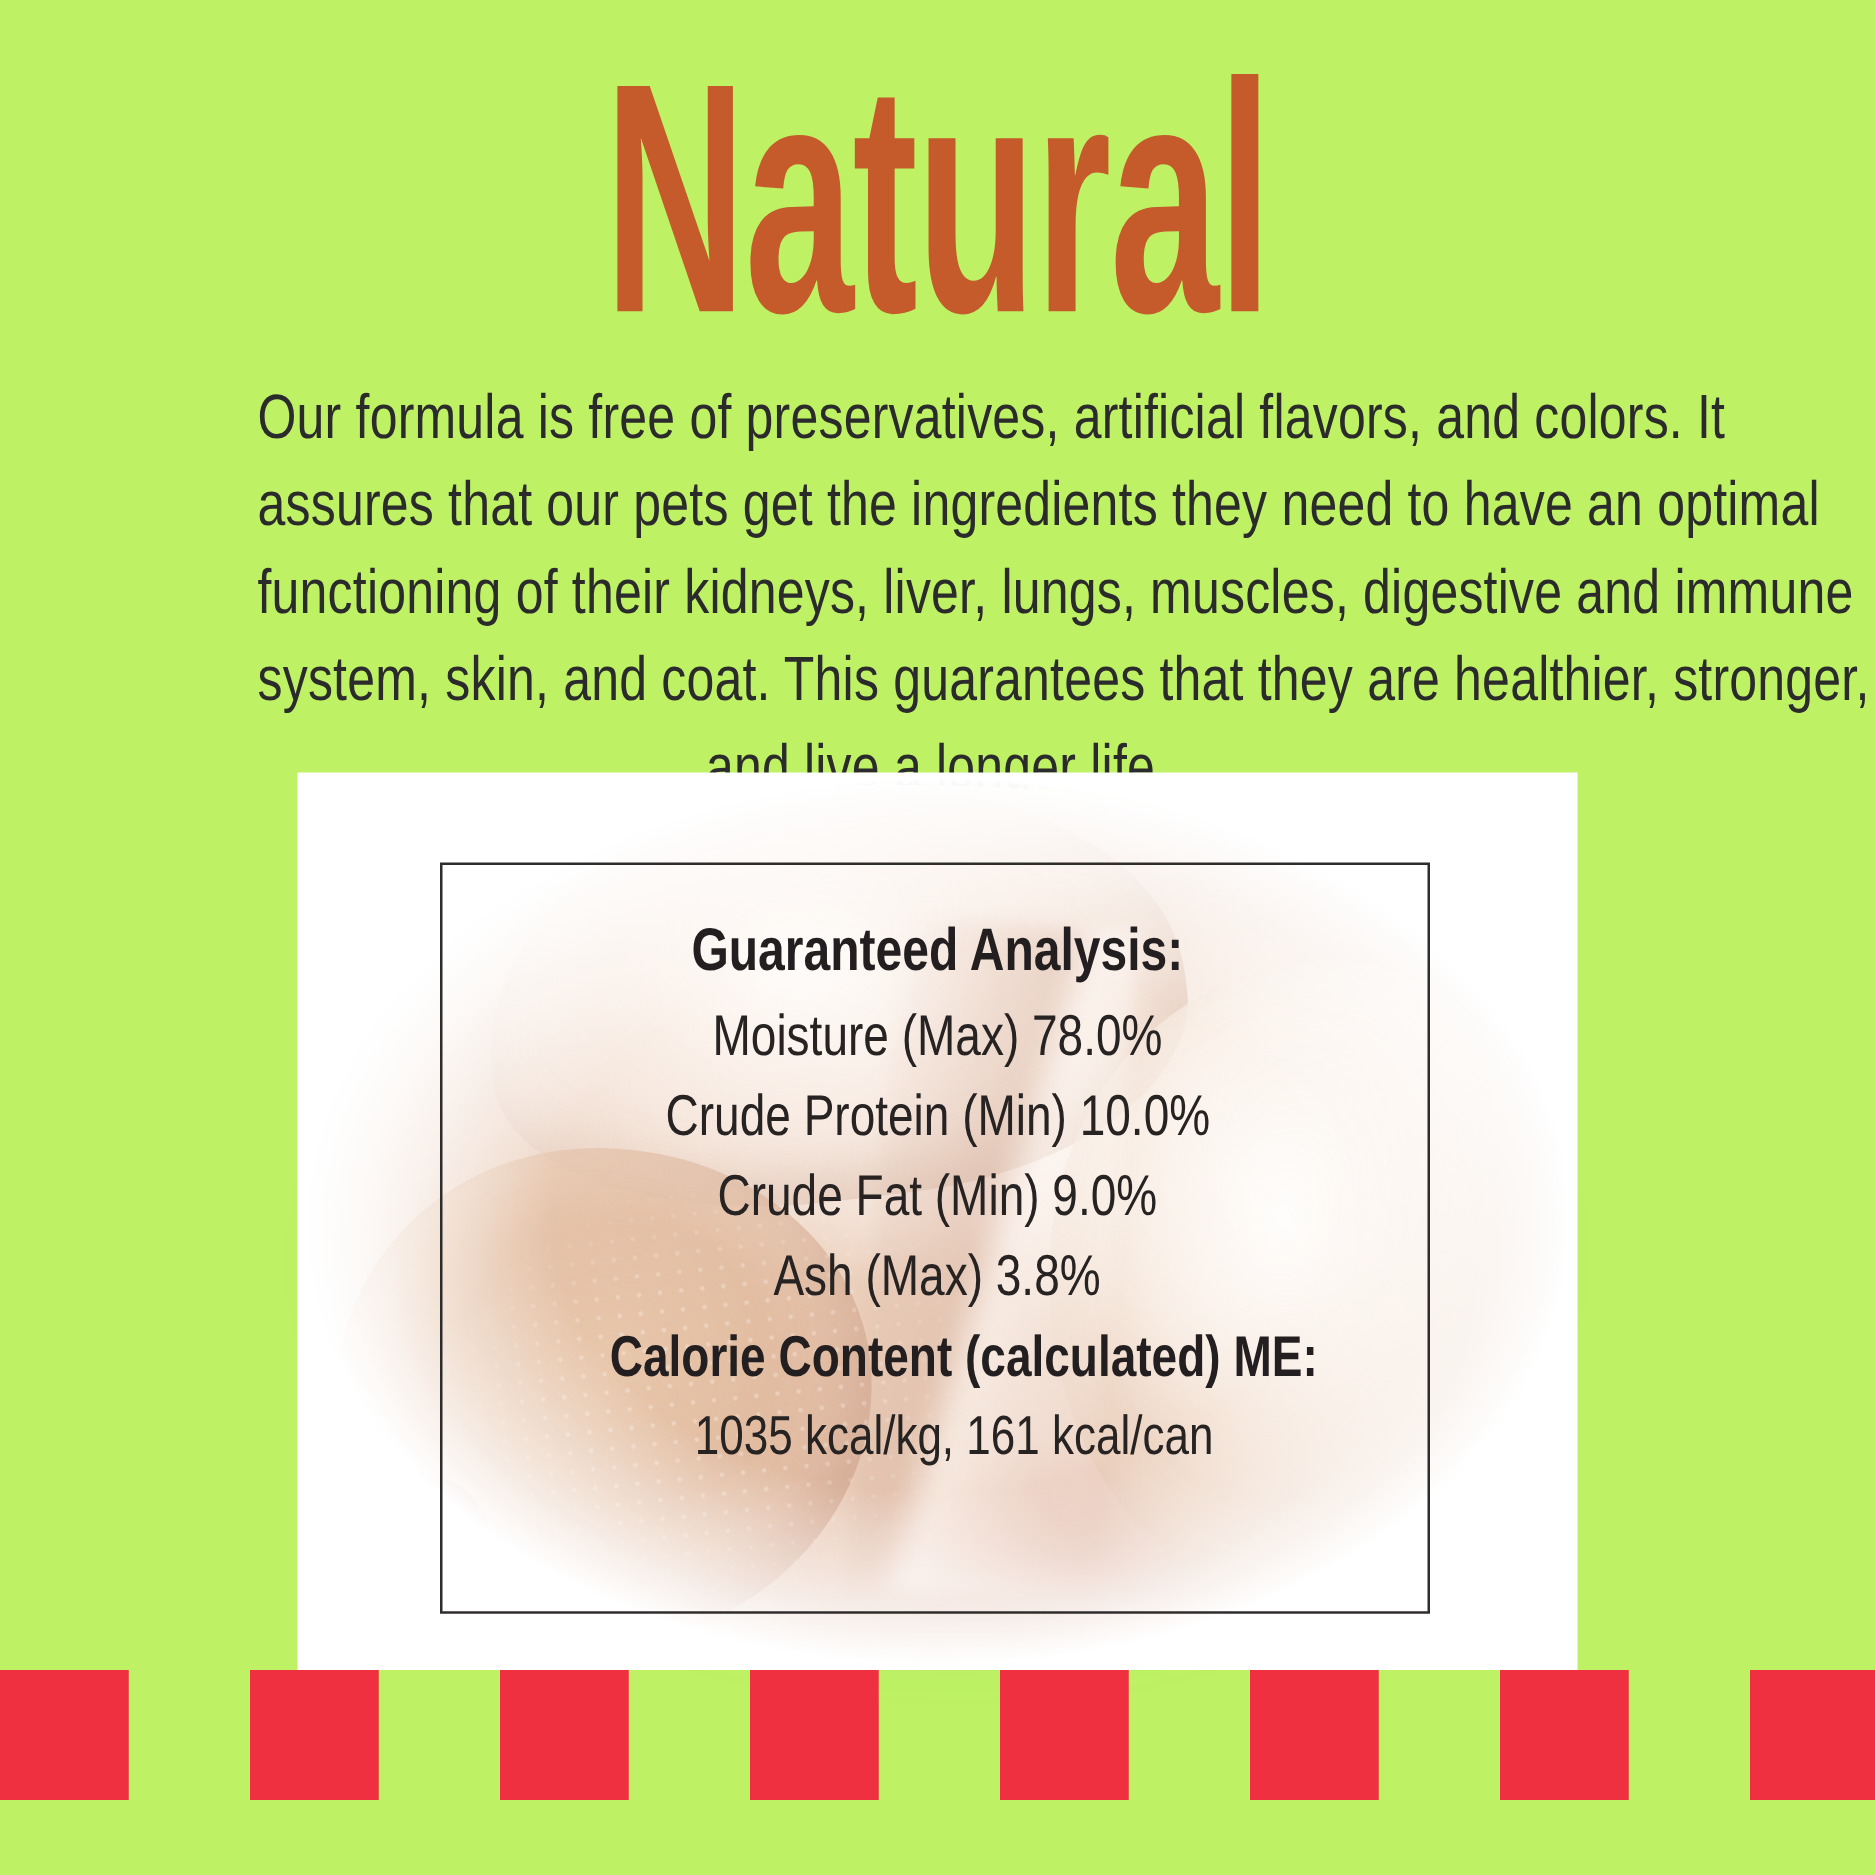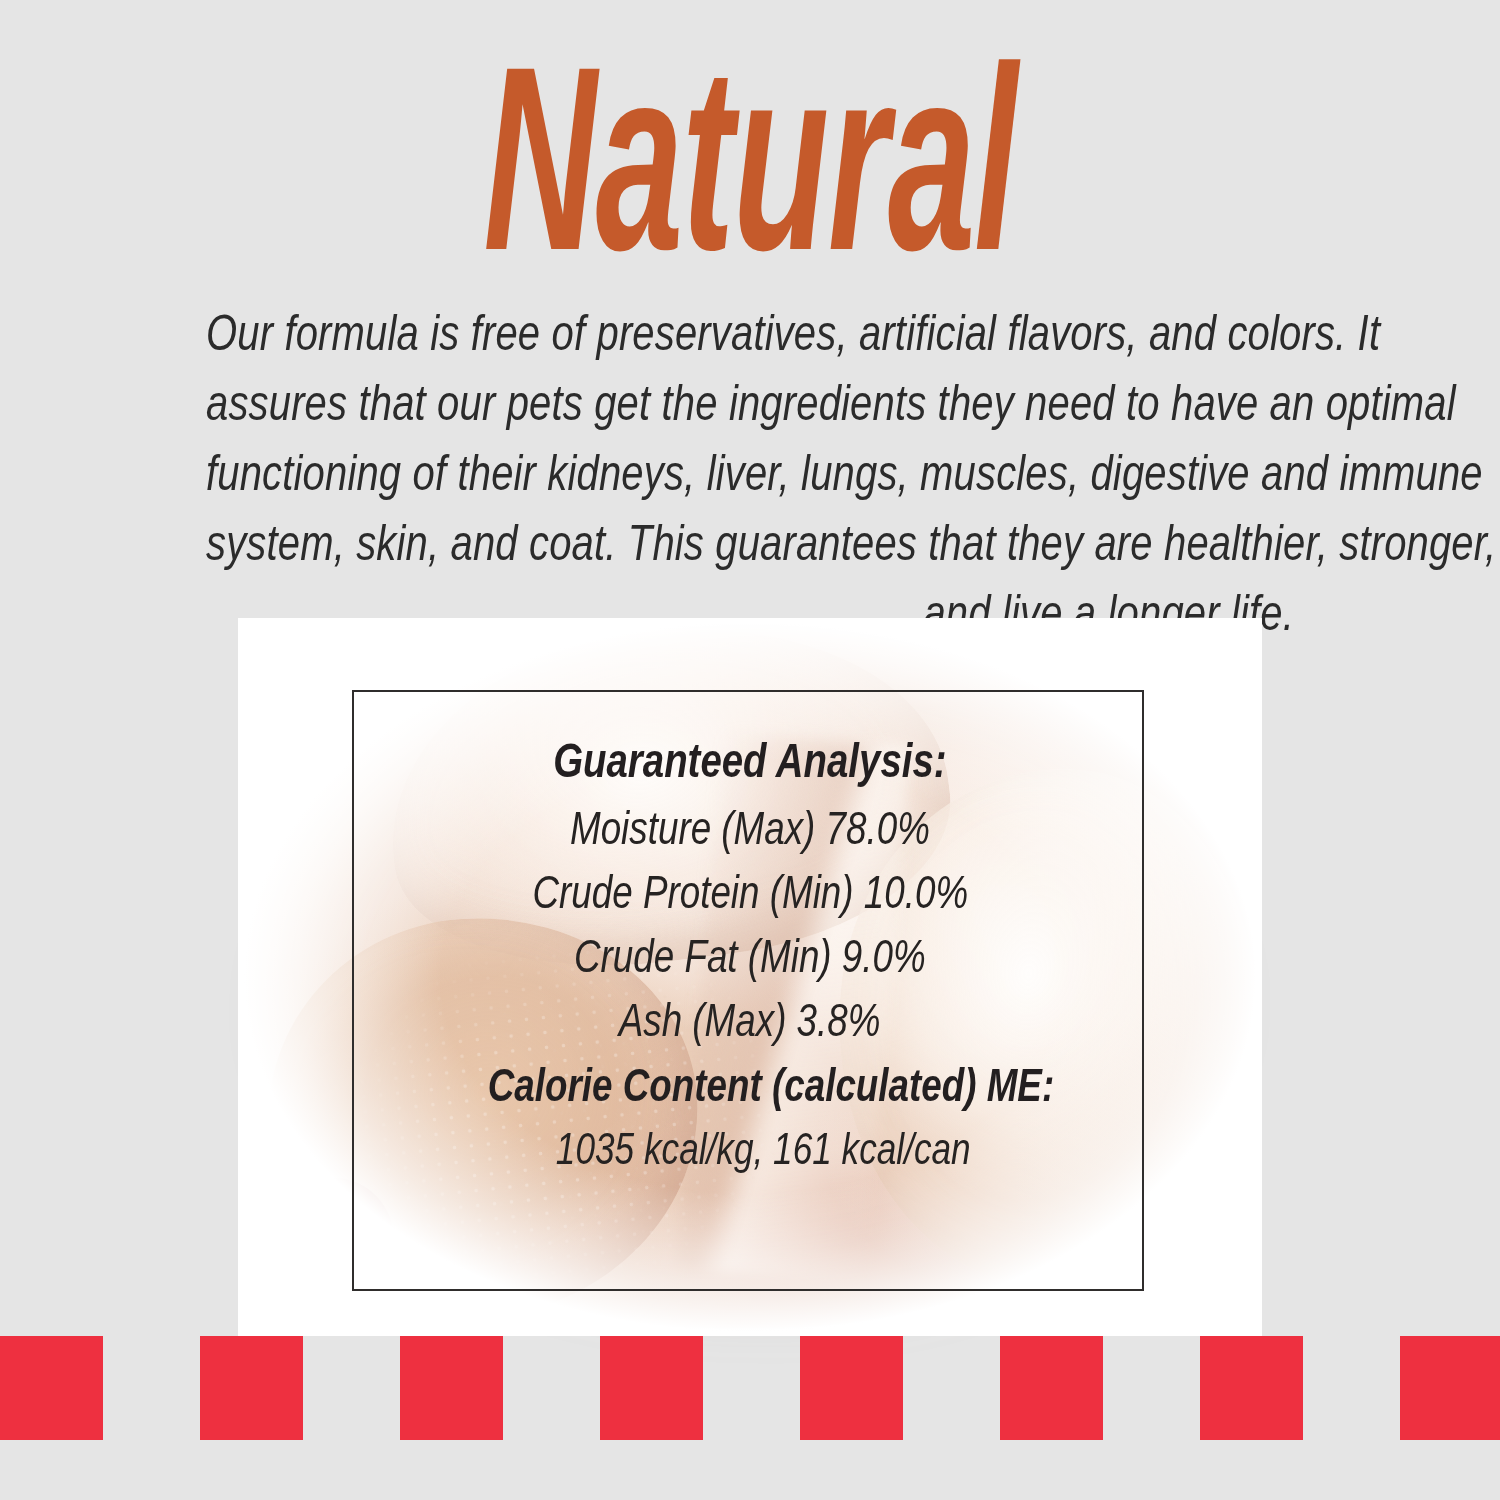--- a/index.html
+++ b/index.html
@@ -3,21 +3,21 @@
 <meta charset="utf-8">
 <style>
   html,body{margin:0;padding:0;}
   body{
     width:1500px;height:1500px;
     background:#ffffff;
     font-family:"Liberation Sans", sans-serif;
     overflow:hidden;
     position:relative;
   }
-  #canvas{position:absolute;inset:0;width:1500px;height:1500px;background:#e5e5e5;overflow:hidden;font-style:italic;}
+  #canvas{position:absolute;inset:0;width:1500px;height:1500px;background:#bef264;overflow:hidden;}
 
   
   .title{
     position:absolute;left:0;top:34px;width:1500px;
     text-align:center;
     font-family:"Liberation Sans", sans-serif;
     font-weight:700;
     font-size:262px;
     line-height:250px;
     letter-spacing:-2px;
@@ -165,21 +165,21 @@
     background:#ee3040;
   }
 </style>
 </head>
 <body style="background: rgb(255, 255, 255);">
 
 <div id="canvas">
 
   <div class="title" style="color: rgb(197, 90, 43);">Natural</div>
 
-  <div class="intro" style="color: rgb(43, 43, 43); text-align: right;">
+  <div class="intro" style="color: rgb(43, 43, 43);">
     <span class="ln">Our formula is free of preservatives, artificial flavors, and colors. It</span>
     <span class="ln">assures that our pets get the ingredients they need to have an optimal</span>
     <span class="ln">functioning of their kidneys, liver, lungs, muscles, digestive and immune</span>
     <span class="ln">system, skin, and coat. This guarantees that they are healthier, stronger,</span>
     <span class="ln">and live a longer life.</span>
   </div>
 
   <div class="photo">
     <div class="shadow"></div>
     <div class="body"></div>

